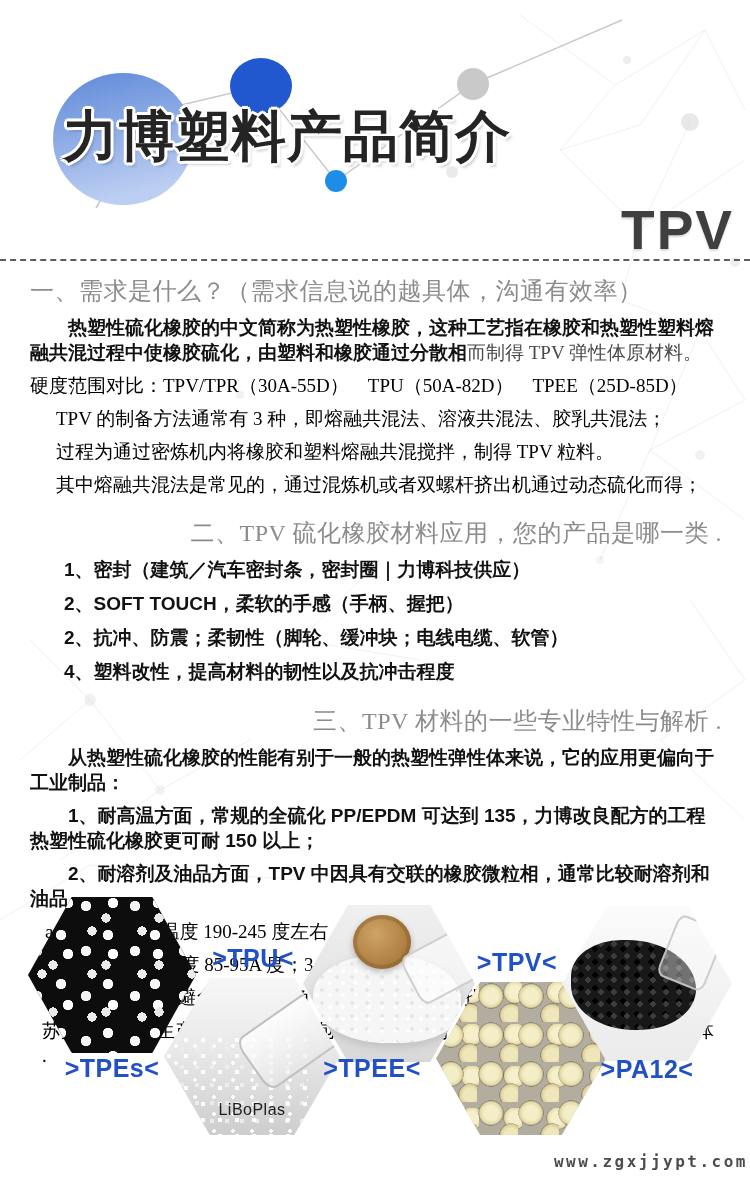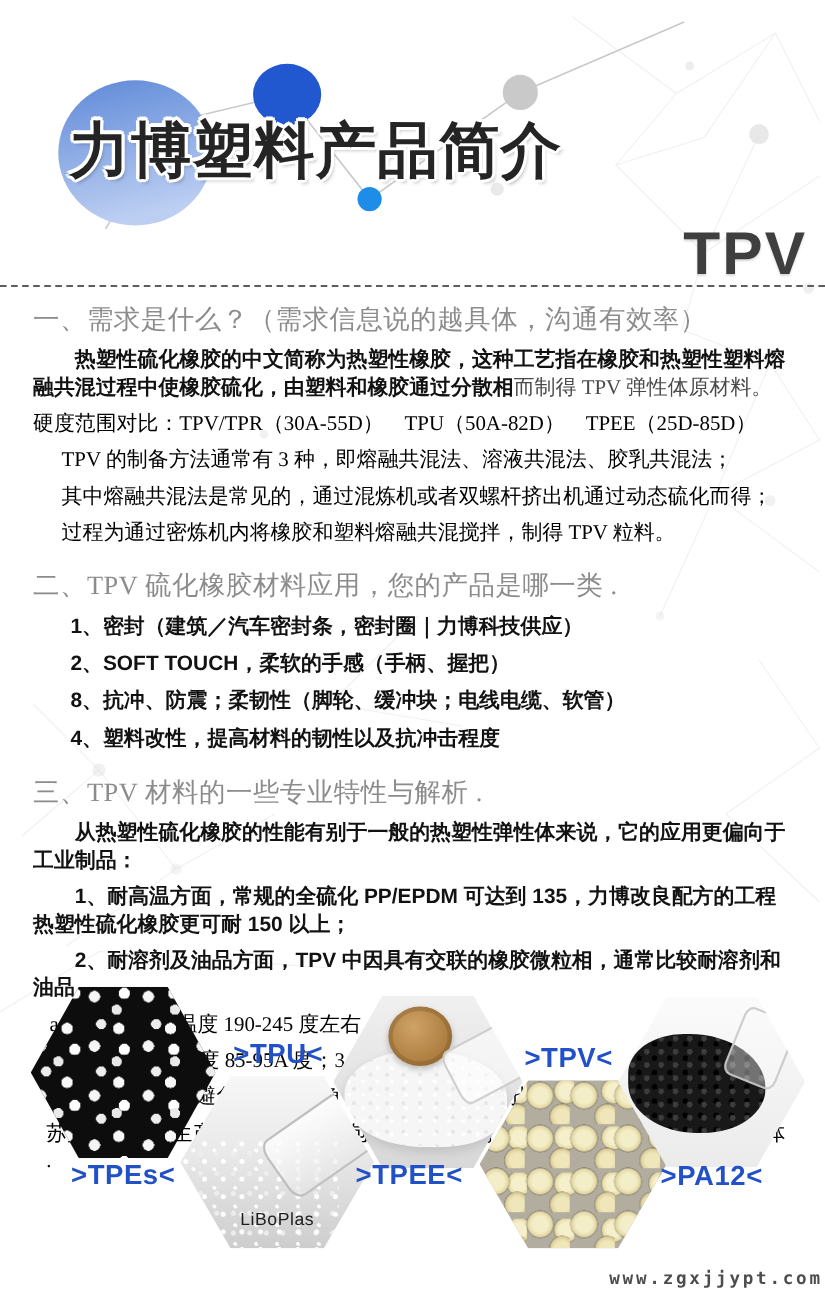--- a/index.html
+++ b/index.html
@@ -14,21 +14,21 @@
                      -3px 0 0 #fff,3px 0 0 #fff,0 -3px 0 #fff,0 3px 0 #fff,3px 4px 3px rgba(0,0,0,.20);}
   .subtitle-row{position:absolute;right:16px;top:198px;display:flex;align-items:baseline;gap:20px;}
   .subtitle{font-size:27px;font-weight:bold;color:#333333;letter-spacing:1px;}
   .tpv-code{font-size:55px;font-weight:bold;color:#3f3f3f;letter-spacing:2px;
             text-shadow:0 2px 2px rgba(0,0,0,.15);}
   .dashed-divider{position:absolute;left:0;right:0;top:259px;border-top:2px dashed #5d5d5d;}
   
   .content{position:absolute;left:30px;top:266px;width:692px;font-size:19px;color:#141414;}
   .content h2{font-family:"Liberation Serif","DejaVu Serif",serif;font-weight:400;
               font-size:24px;line-height:1.25;color:#8c8c8c;margin:10px 0 9px;letter-spacing:.5px;}
-  .content h2.gap{margin-top:21px;}
+  .content h2.gap{margin-top:21px;text-align:right;}
   .content p{margin:8px 0;}
   .b{font-weight:bold;color:#121212;line-height:25px;}
   .r{font-family:"Liberation Serif","DejaVu Serif",serif;font-weight:400;color:#000000;line-height:25px;}
   .dim{color:#4a4a4a;font-weight:400;font-family:"Liberation Serif","DejaVu Serif",serif;}
   .ind{text-indent:2em;}
   .pl1{padding-left:26px;}
   .pl2{padding-left:34px;line-height:26px;}
   .pl3{padding-left:15px;}
   .pl4{padding-left:12px;}
   
@@ -137,27 +137,27 @@
   </div>
 
   <div class="dashed-divider"></div>
 
   <main class="content">
 
     <h2>一、需求是什么？（需求信息说的越具体，沟通有效率）</h2>
     <p class="b ind"><span>热塑性硫化橡胶的中文简称为热塑性橡胶，这种工艺指在橡胶和热塑性塑料熔融共混过程中使橡胶硫化，由塑料和橡胶通过分散相</span><span class="dim">而制得 TPV 弹性体原材料。</span></p>
     <p class="r">硬度范围对比：TPV/TPR（30A-55D）　TPU（50A-82D）　TPEE（25D-85D）</p>
     <p class="r pl1">TPV 的制备方法通常有 3 种，即熔融共混法、溶液共混法、胶乳共混法；</p>
+    <p class="r pl1">过程为通过密炼机内将橡胶和塑料熔融共混搅拌，制得 TPV 粒料。</p>
     <p class="r pl1">其中熔融共混法是常见的，通过混炼机或者双螺杆挤出机通过动态硫化而得；</p>
-    <p class="r pl1">过程为通过密炼机内将橡胶和塑料熔融共混搅拌，制得 TPV 粒料。</p>
 
     <h2 class="gap">二、TPV 硫化橡胶材料应用，您的产品是哪一类 .</h2>
     <p class="b pl2">1、密封（建筑／汽车密封条，密封圈｜力博科技供应）</p>
     <p class="b pl2">2、SOFT TOUCH，柔软的手感（手柄、握把）</p>
-    <p class="b pl2">8、抗冲、防震；柔韧性（脚轮、缓冲块；电线电缆、软管）</p>
+    <p class="b pl2">2、抗冲、防震；柔韧性（脚轮、缓冲块；电线电缆、软管）</p>
     <p class="b pl2">4、塑料改性，提高材料的韧性以及抗冲击程度</p>
 
     <h2 class="gap">三、TPV 材料的一些专业特性与解析 .</h2>
     <p class="b ind">从热塑性硫化橡胶的性能有别于一般的热塑性弹性体来说，它的应用更偏向于工业制品：</p>
     <p class="b ind">1、耐高温方面，常规的全硫化 PP/EPDM 可达到 135，力博改良配方的工程热塑性硫化橡胶更可耐 150 以上；</p>
     <p class="b ind">2、耐溶剂及油品方面，TPV 中因具有交联的橡胶微粒相，通常比较耐溶剂和油品。</p>
     <p class="r pl3">a/ TPV 的成型温度 190-245 度左右 ；</p>
     <p class="r pl3">b/ TPV 的烘料温度 85-95A 度；3-4 小时烘烤时间；</p>
     <p class="r pl3">c/ 设计中需尽量避免尖锐的转角，设计合适的排气孔以免腔内留有气体 ；</p>
     <p class="r pl4">苏州力博专业生产销售 TPV|TPE 包胶材料，订制，改性，注塑挤出等各种弹性体 .</p>

